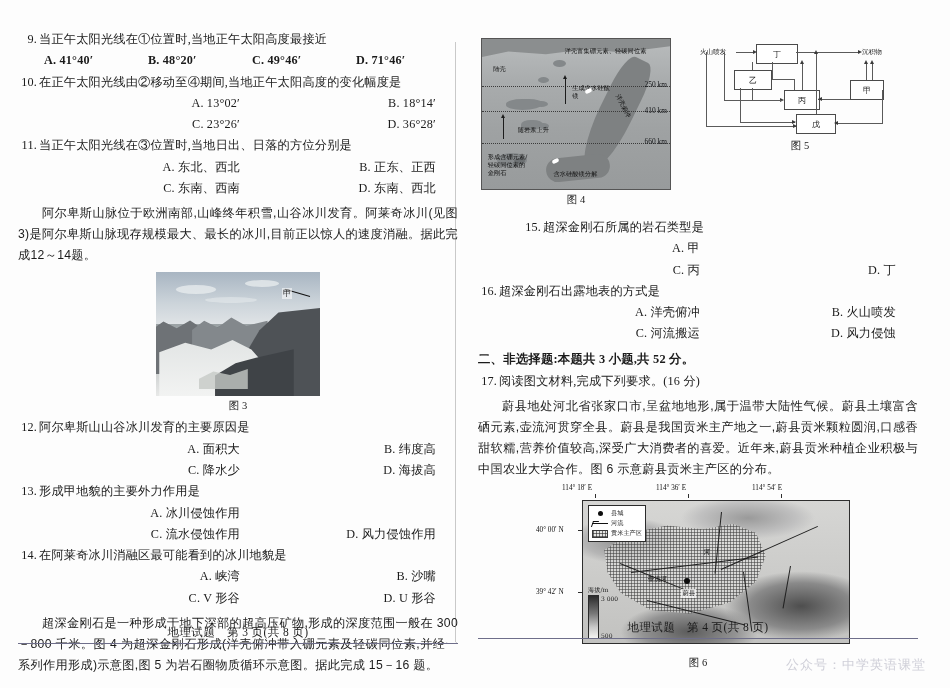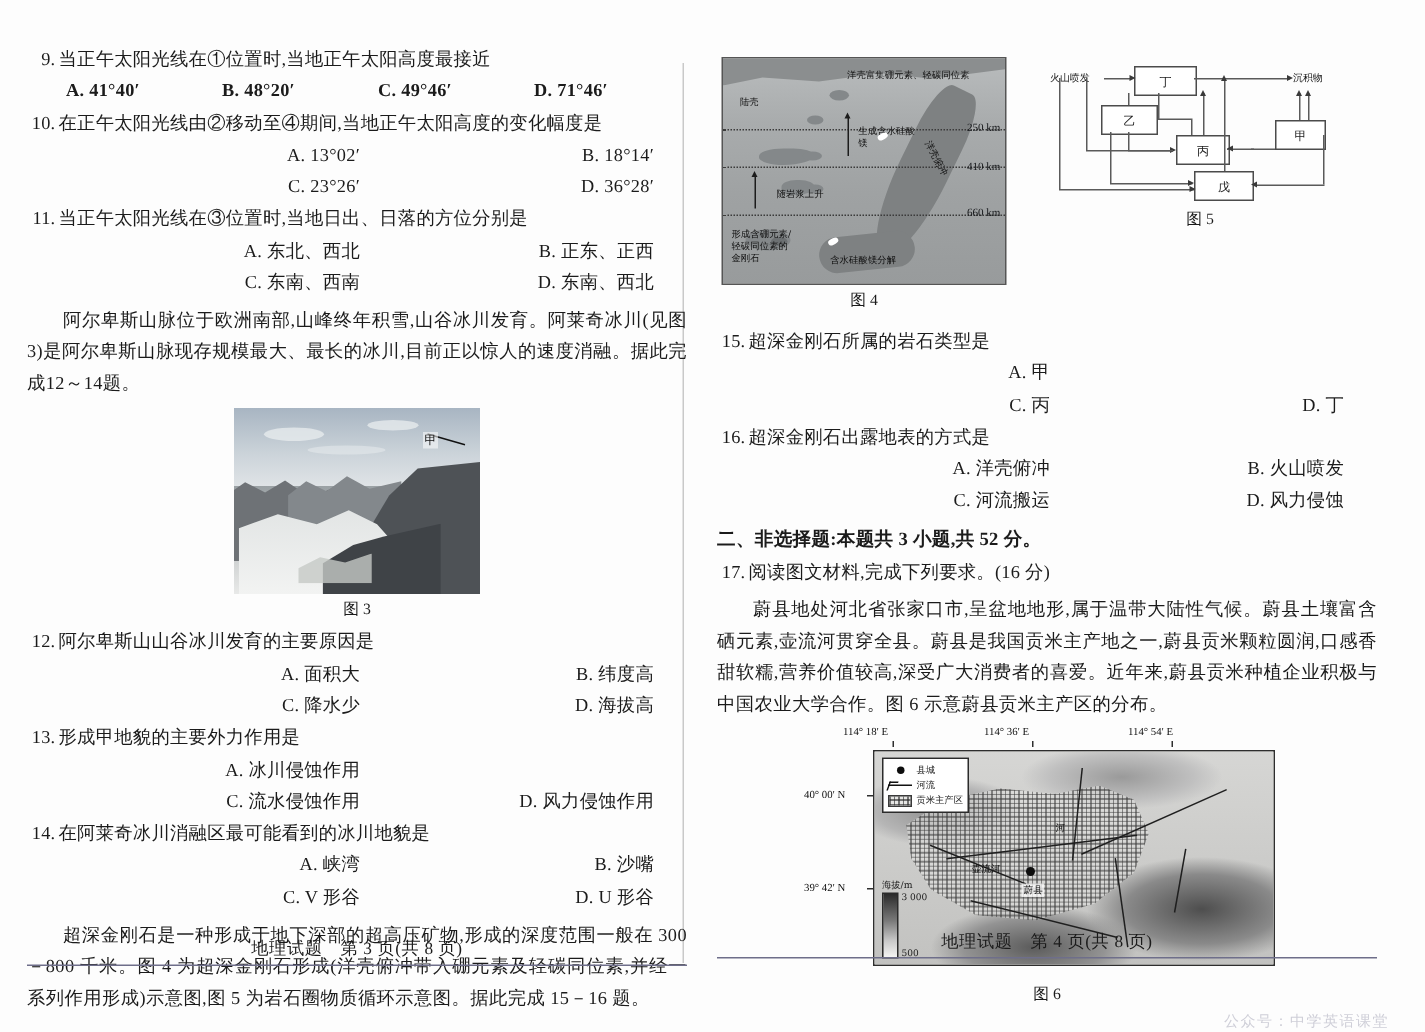--- a/index.html
+++ b/index.html
@@ -55,21 +55,21 @@
   .opts.two .opt { width: 196px; text-align: right; }
   .opts.four .opt { width: 104px; font-weight: bold; }
 
   .para {
     font-size: 12.2px;
     line-height: 1.72;
     margin: 6px 0 4px 0;
     text-indent: 24px;
     text-align: justify;
     letter-spacing: .3px;
-    font-family: Liberation Serif, serif;
+    font-family: Liberation Sans, sans-serif;
   }
   .sec-head {
     font-size: 12.4px;
     font-weight: bold;
     margin: 8px 0 4px 0;
     letter-spacing: .2px;
   }
   .fig-cap {
     text-align: center;
     font-size: 10.5px;
@@ -84,22 +84,22 @@
     letter-spacing: .4px;
   }
   .footer-rule {
     position: absolute;
     bottom: 36px;
     width: 440px;
     border-bottom: 1px solid #6e6e8a;
   }
   .watermark {
     position: absolute;
-    right: 24px; bottom: 0;
-    font-size: 10px;
+    right: 24px; bottom: 14px;
+    font-size: 13px;
     color: #cfcfd8;
     letter-spacing: 1px;
   }
 
   
   .fig3-wrap { display: flex; justify-content: center; margin: 6px 0 0 0; }
   .fig3 {
     width: 164px; height: 124px;
     position: relative;
     overflow: hidden;
@@ -539,21 +539,21 @@
           <div class="ah up" style="left:169.5px;top:22px;"></div>
 
           <div class="ln" style="left:182px;top:52px;width:1px;height:33px;"></div>
           <div class="ln" style="left:136px;top:85px;width:47px;height:1px;"></div>
           <div class="ah left" style="left:134px;top:82.5px;"></div>
         </div>
         <div class="fig-cap">图 5</div>
       </div>
     </div>
 
-    <div class="q" style="margin-top:6px;">
+    <div class="q" style="margin-top:6px;margin-left:44px;">
       <span class="num">15.</span>
       <span class="stem">超深金刚石所属的岩石类型是</span>
     </div>
     <div class="opts two">
       <span class="opt">A. 甲</span>
     </div>
     <div class="opts two">
       <span class="opt">C. 丙</span>
       <span class="opt">D. 丁</span>
     </div>

